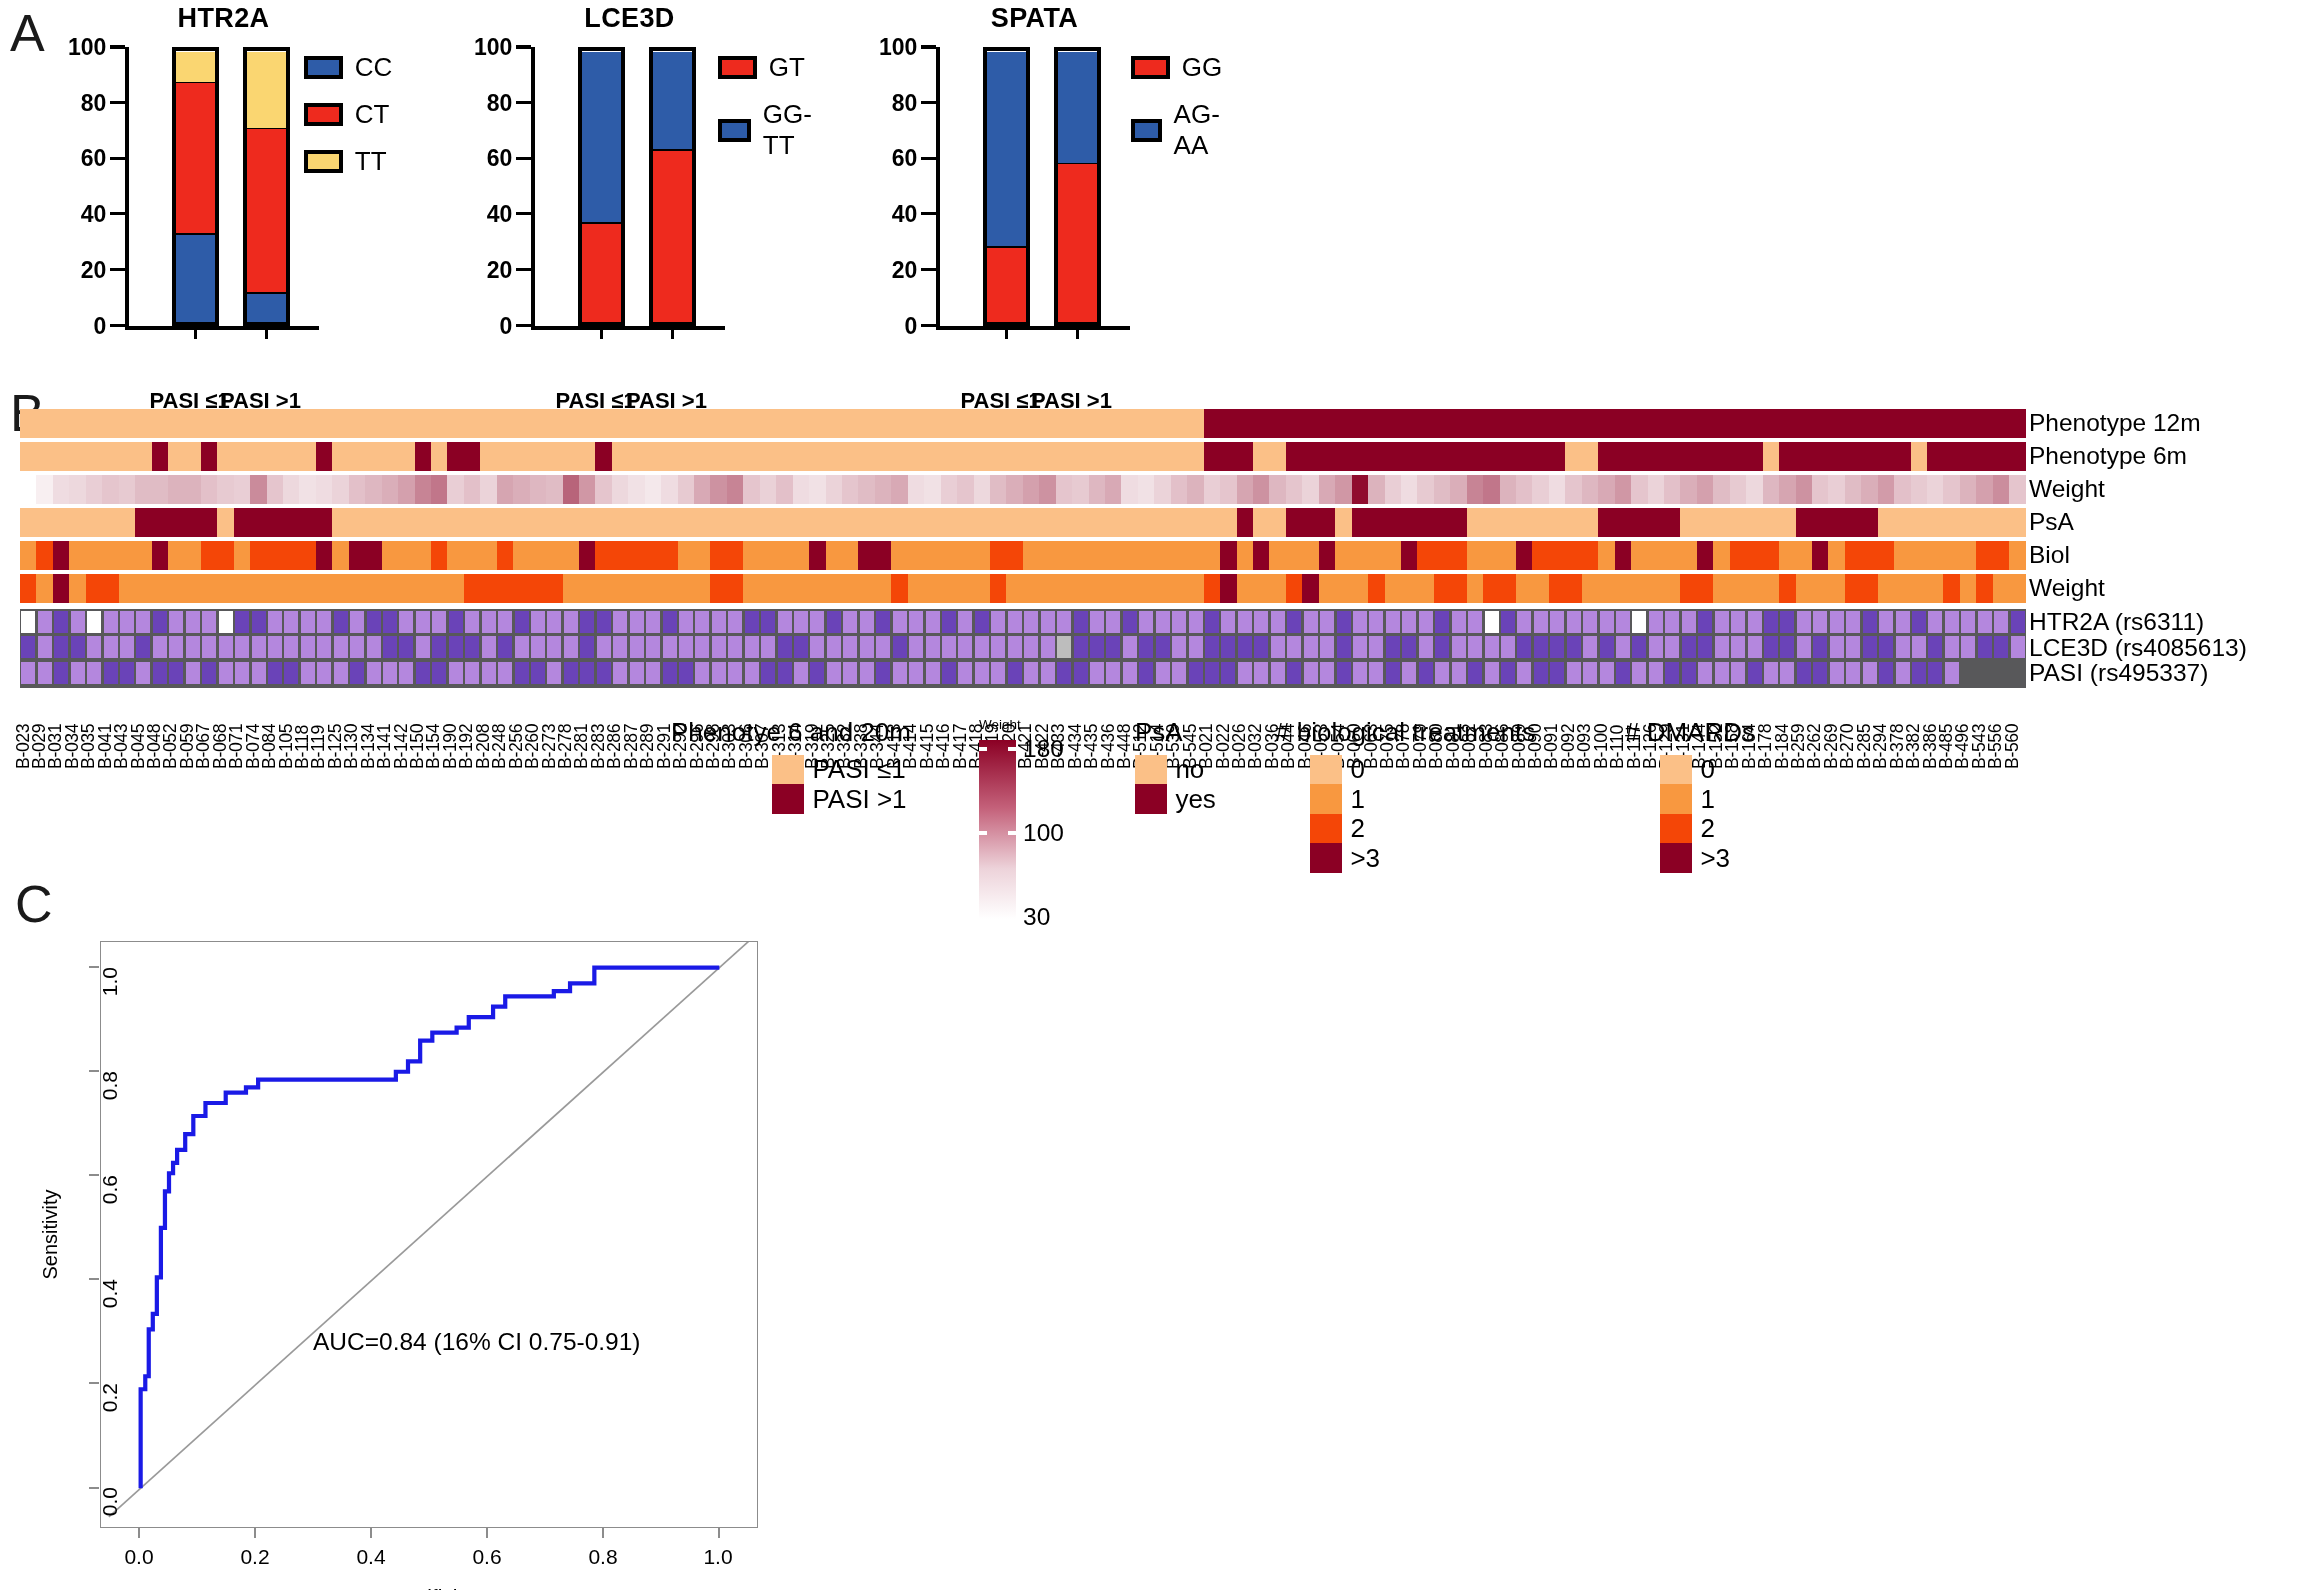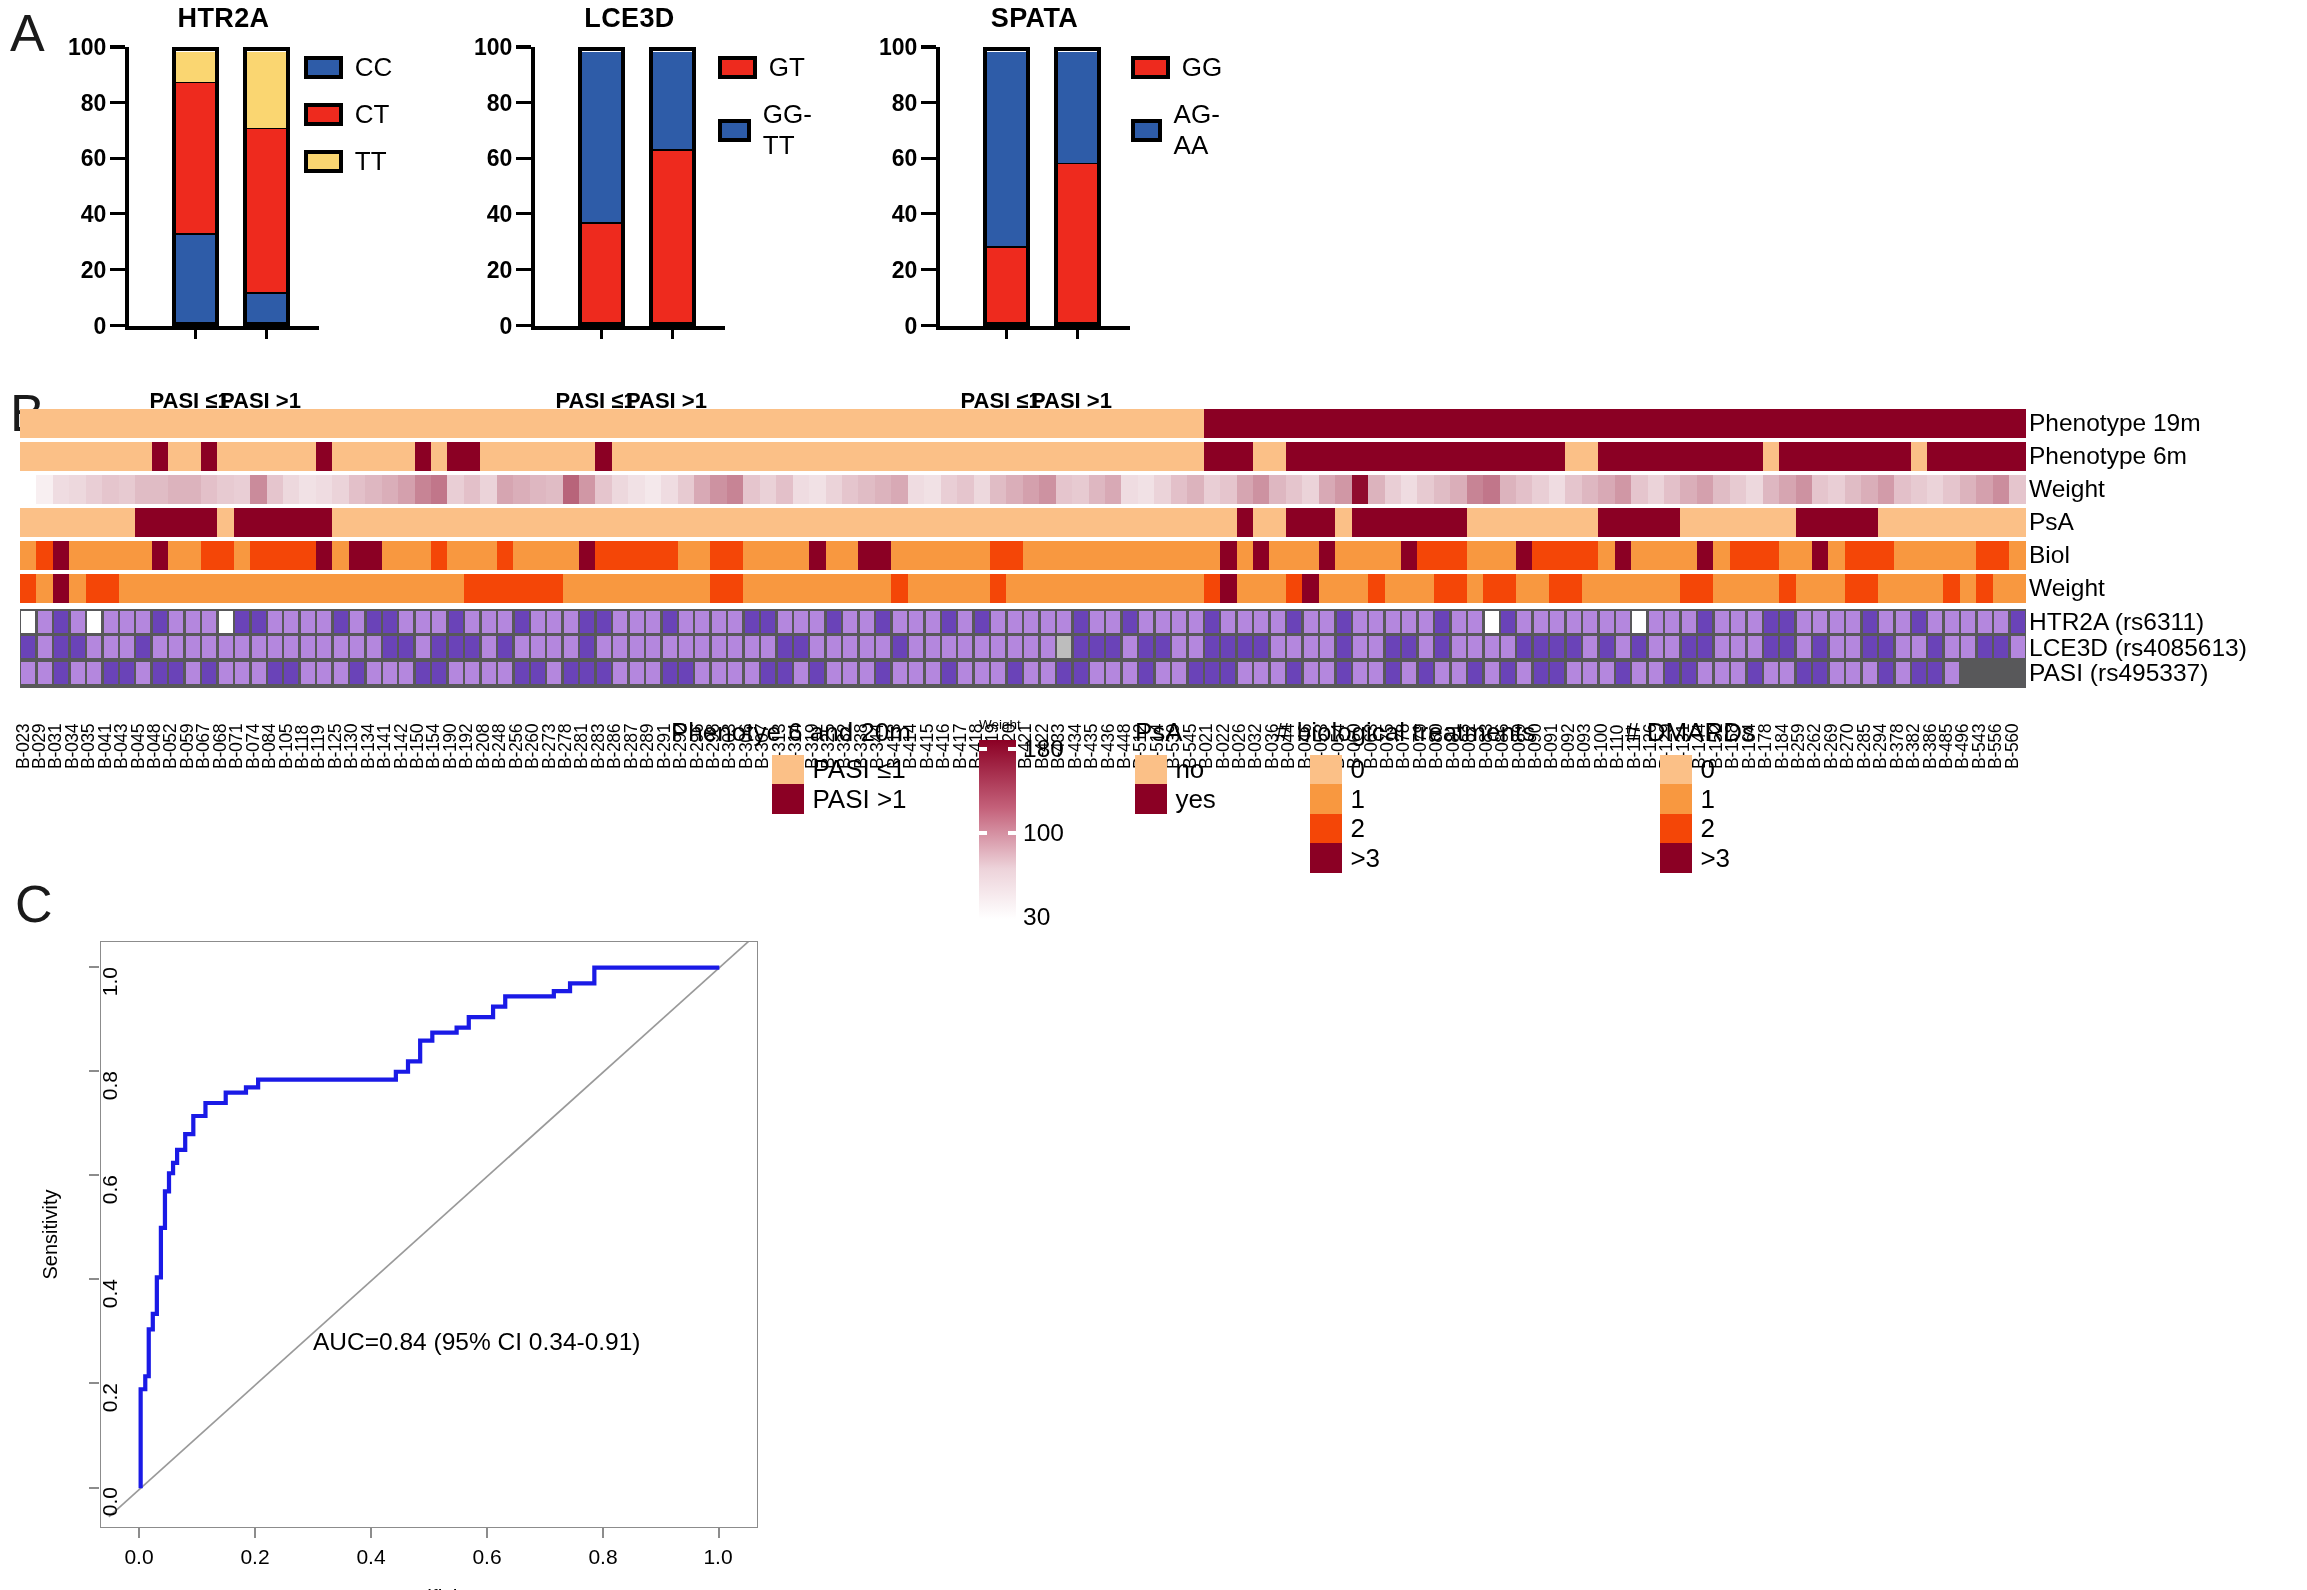--- a/index.html
+++ b/index.html
@@ -1301,21 +1301,21 @@
       <div class="snpCell" style="left: 1793px; top: 53px; width: 13.7px; height: 21.5px; background: rgb(106, 67, 184);"></div>
       <div class="snpCell" style="left: 1810px; top: 53px; width: 13.7px; height: 21.5px; background: rgb(180, 135, 222);"></div>
       <div class="snpCell" style="left: 1826px; top: 53px; width: 13.7px; height: 21.5px; background: rgb(180, 135, 222);"></div>
       <div class="snpCell" style="left: 1843px; top: 53px; width: 13.7px; height: 21.5px; background: rgb(180, 135, 222);"></div>
       <div class="snpCell" style="left: 1859px; top: 53px; width: 13.7px; height: 21.5px; background: rgb(106, 67, 184);"></div>
       <div class="snpCell" style="left: 1876px; top: 53px; width: 13.7px; height: 21.5px; background: rgb(180, 135, 222);"></div>
       <div class="snpCell" style="left: 1892px; top: 53px; width: 13.7px; height: 21.5px; background: rgb(106, 67, 184);"></div>
       <div class="snpCell" style="left: 1908px; top: 53px; width: 13.7px; height: 21.5px; background: rgb(106, 67, 184);"></div>
       <div class="snpCell" style="left: 1925px; top: 53px; width: 13.7px; height: 21.5px; background: rgb(180, 135, 222);"></div>
     </div>
-    <div class="rowLabel" style="top: 27px;">Phenotype 19m</div>
+    <div class="rowLabel" style="top: 27px;">Phenotype 12m</div>
     <div class="rowLabel" style="top: 60px;">Phenotype 6m</div>
     <div class="rowLabel" style="top: 93px;">Weight</div>
     <div class="rowLabel" style="top: 126px;">PsA</div>
     <div class="rowLabel" style="top: 159px;">Biol</div>
     <div class="rowLabel" style="top: 192px;">Weight</div>
     <div class="rowLabel" style="top: 226px;">HTR2A (rs6311)</div>
     <div class="rowLabel" style="top: 252px;">LCE3D (rs4085613)</div>
     <div class="rowLabel" style="top: 277px;">PASI (rs495337)</div>
     <div class="sampleLabels" style="left: 20px; top: 307px; width: 2006px; height: 78px;">
       <div class="sampleLabel" style="left: 13.5px;">B-023</div>
@@ -1550,15 +1550,15 @@
     <div class="rocTickMarkX" style="left: 370px; top: 667px;"></div>
     <div class="rocTickX" style="left: 371px; top: 684px;">0.4</div>
     <div class="rocTickMarkX" style="left: 486px; top: 667px;"></div>
     <div class="rocTickX" style="left: 487px; top: 684px;">0.6</div>
     <div class="rocTickMarkX" style="left: 602px; top: 667px;"></div>
     <div class="rocTickX" style="left: 603px; top: 684px;">0.8</div>
     <div class="rocTickMarkX" style="left: 718px; top: 667px;"></div>
     <div class="rocTickX" style="left: 718px; top: 684px;">1.0</div>
     <div class="rocXLab" style="left: 349px; top: 724px;">1 - Specificity</div>
     <div class="rocYLab" style="left: 5px; top: 362px;">Sensitivity</div>
-    <div class="aucText" style="left: 313px; top: 467px;">AUC=0.84 (95% CI 0.34-0.91)</div>
+    <div class="aucText" style="left: 313px; top: 467px;">AUC=0.84 (16% CI 0.75-0.91)</div>
   </div>
 
 
 </body></html>

